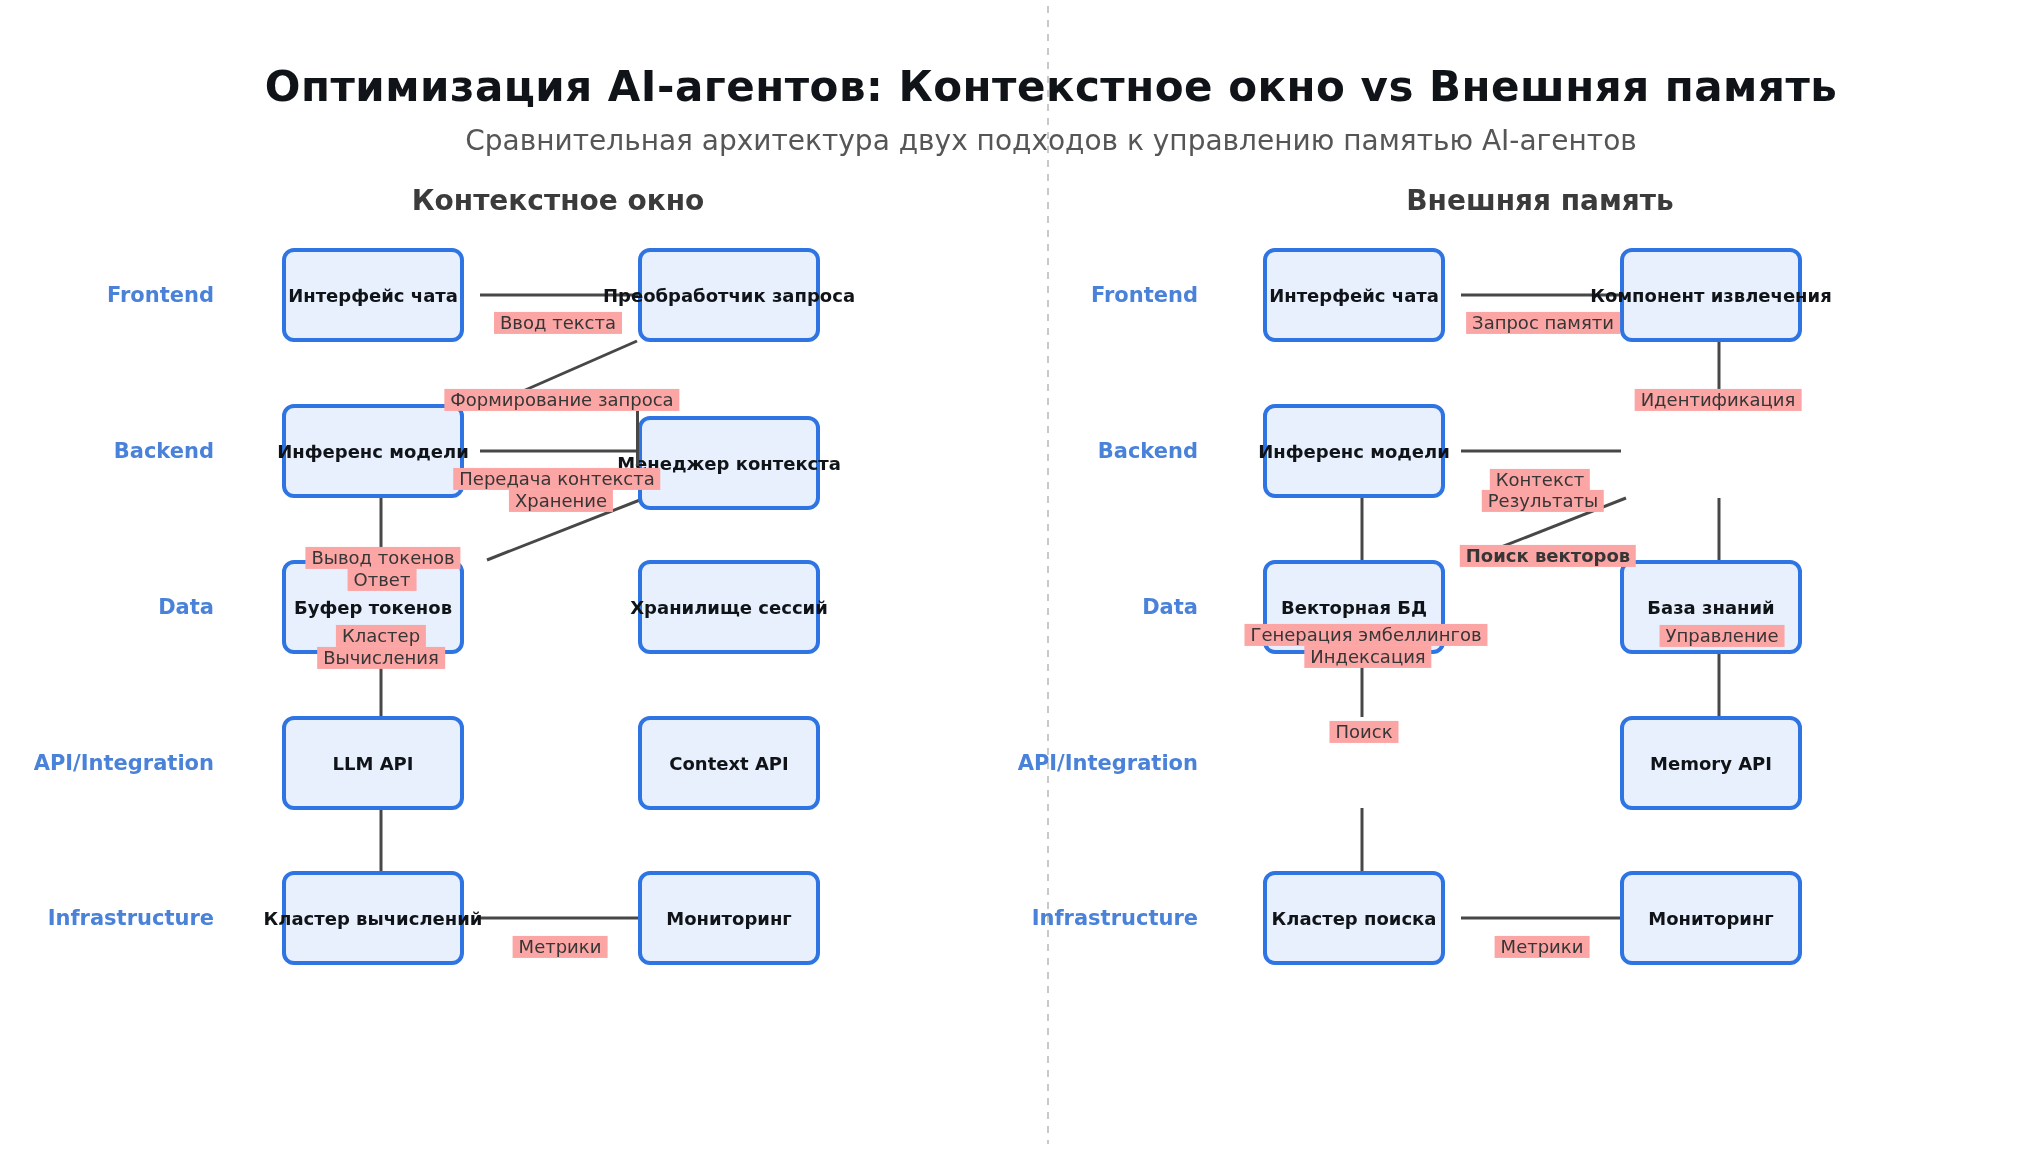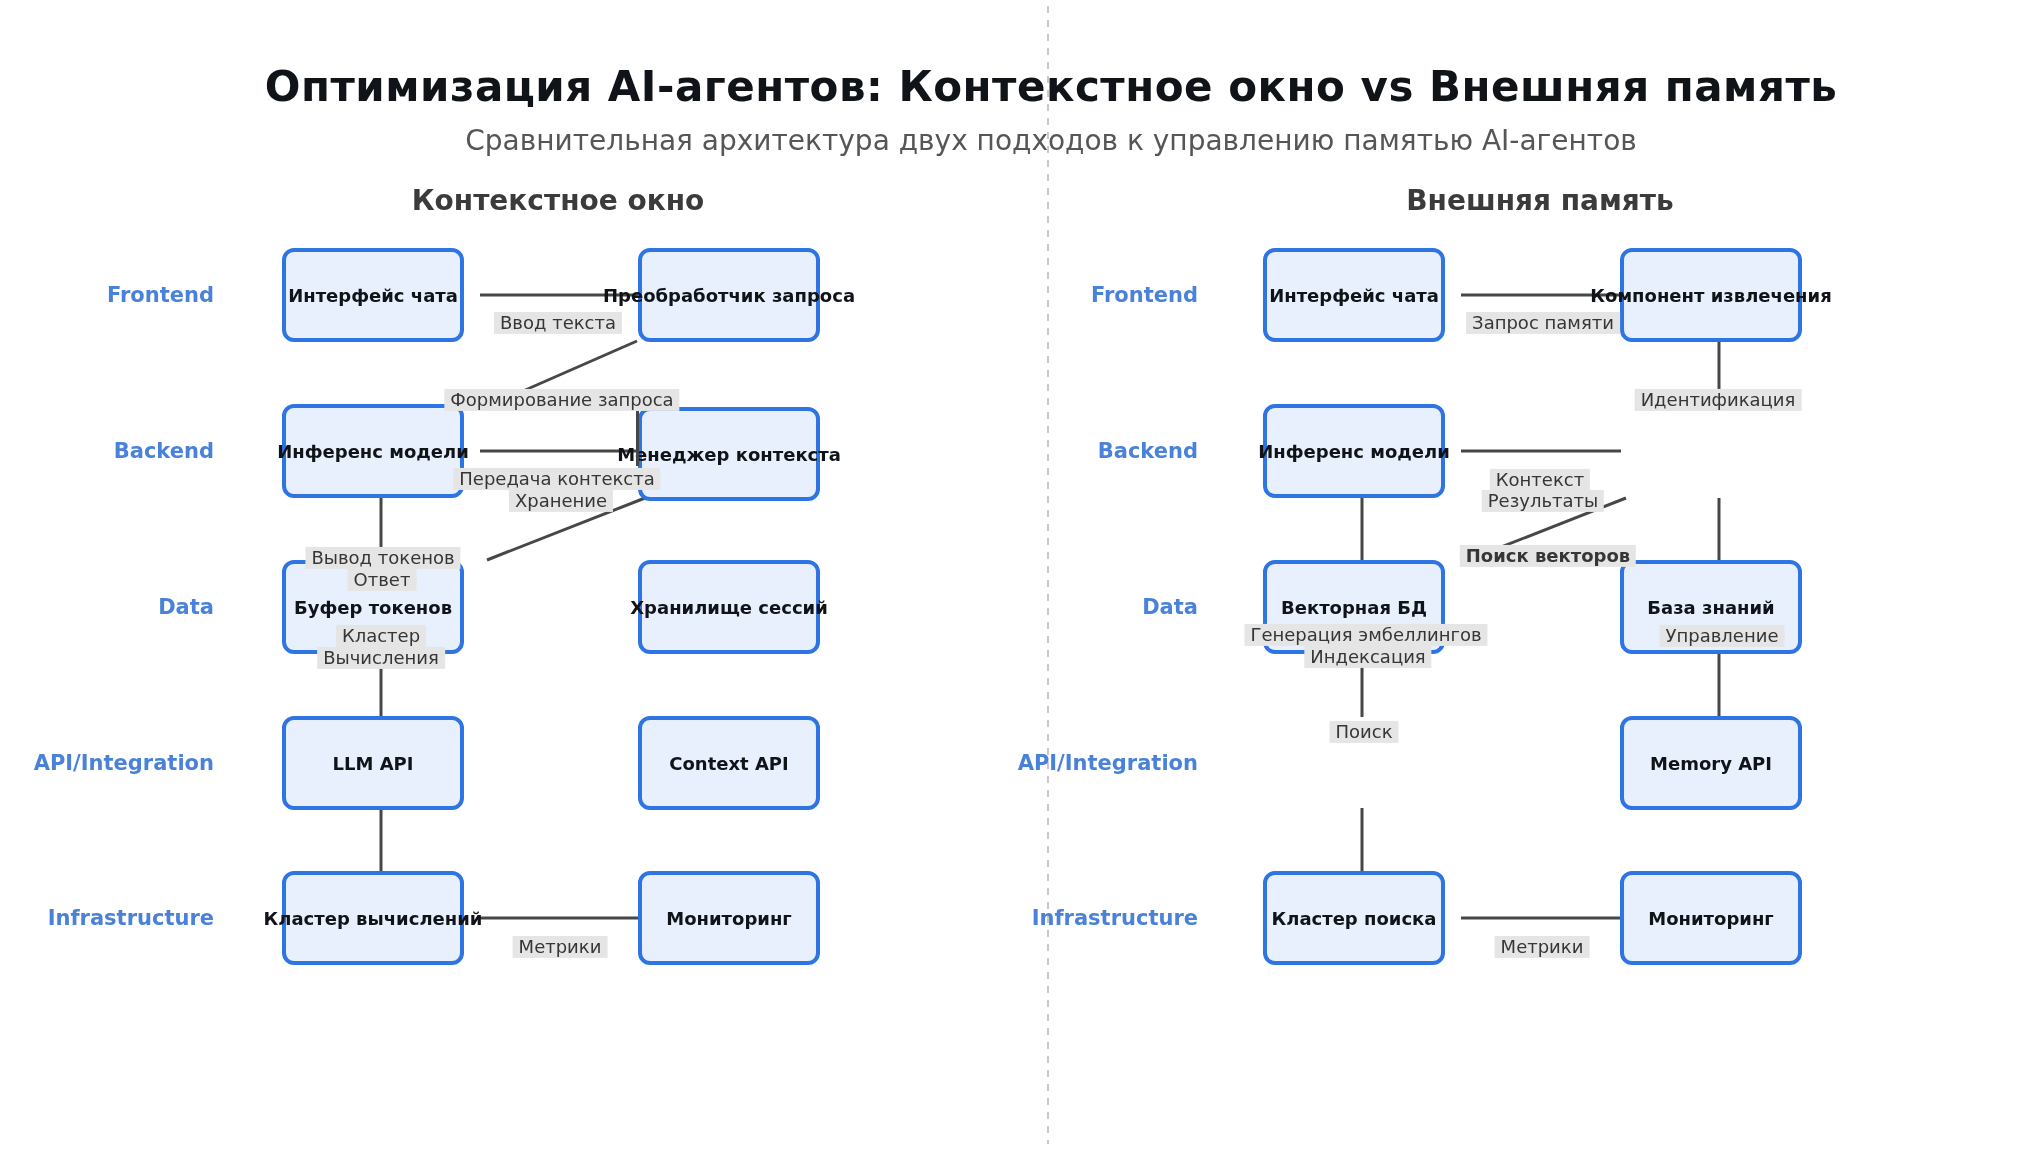--- a/index.html
+++ b/index.html
@@ -28,21 +28,21 @@
   .rowlabel.rgt{left:900px;width:298px;}
   .node{
     position:absolute;width:182px;height:94px;box-sizing:border-box;
     background:#e7f0fc;border:4px solid #2e74e3;border-radius:12px;
     display:flex;align-items:center;justify-content:center;
     font-size:18px;font-weight:bold;color:#101418;white-space:nowrap;z-index:2;
   }
   .stub{position:absolute;width:3px;background:#474747;z-index:3;}
   .elabel{
     position:absolute;transform:translate(-50%,-50%);
-    background:#e5e5e5;padding:1px 6px;font-size:18px;color:#363636;
+    background:#fca5a5;padding:1px 6px;font-size:18px;color:#363636;
     white-space:nowrap;z-index:4;line-height:1.12;
   }
 </style>
 </head>
 <body>
 
 <div class="canvas">
 
   <svg class="wires" width="2044" height="1159">
 
@@ -82,21 +82,21 @@
 
   <div class="rowlabel rgt" style="top:295px;">Frontend</div>
   <div class="rowlabel rgt" style="top:451px;">Backend</div>
   <div class="rowlabel rgt" style="top:607px;">Data</div>
   <div class="rowlabel rgt" style="top:763px;">API/Integration</div>
   <div class="rowlabel rgt" style="top:918px;">Infrastructure</div>
 
   <div class="node" style="left:282px;top:248px;">Интерфейс чата</div>
   <div class="node" style="left:638px;top:248px;">Преобработчик запроса</div>
   <div class="node" style="left:282px;top:404px;">Инференс модели</div>
-  <div class="node" style="left:638px;top:407px;">Менеджер контекста</div>
+  <div class="node" style="left:638px;top:416px;">Менеджер контекста</div>
   <div class="node" style="left:638px;top:560px;">Хранилище сессий</div>
   <div class="node" style="left:282px;top:560px;">Буфер токенов</div>
   <div class="node" style="left:282px;top:716px;">LLM API</div>
   <div class="node" style="left:638px;top:716px;">Context API</div>
   <div class="node" style="left:282px;top:871px;">Кластер вычислений</div>
   <div class="node" style="left:638px;top:871px;">Мониторинг</div>
 
   <div class="node" style="left:1263px;top:248px;">Интерфейс чата</div>
   <div class="node" style="left:1620px;top:248px;">Компонент извлечения</div>
   <div class="node" style="left:1263px;top:404px;">Инференс модели</div>

